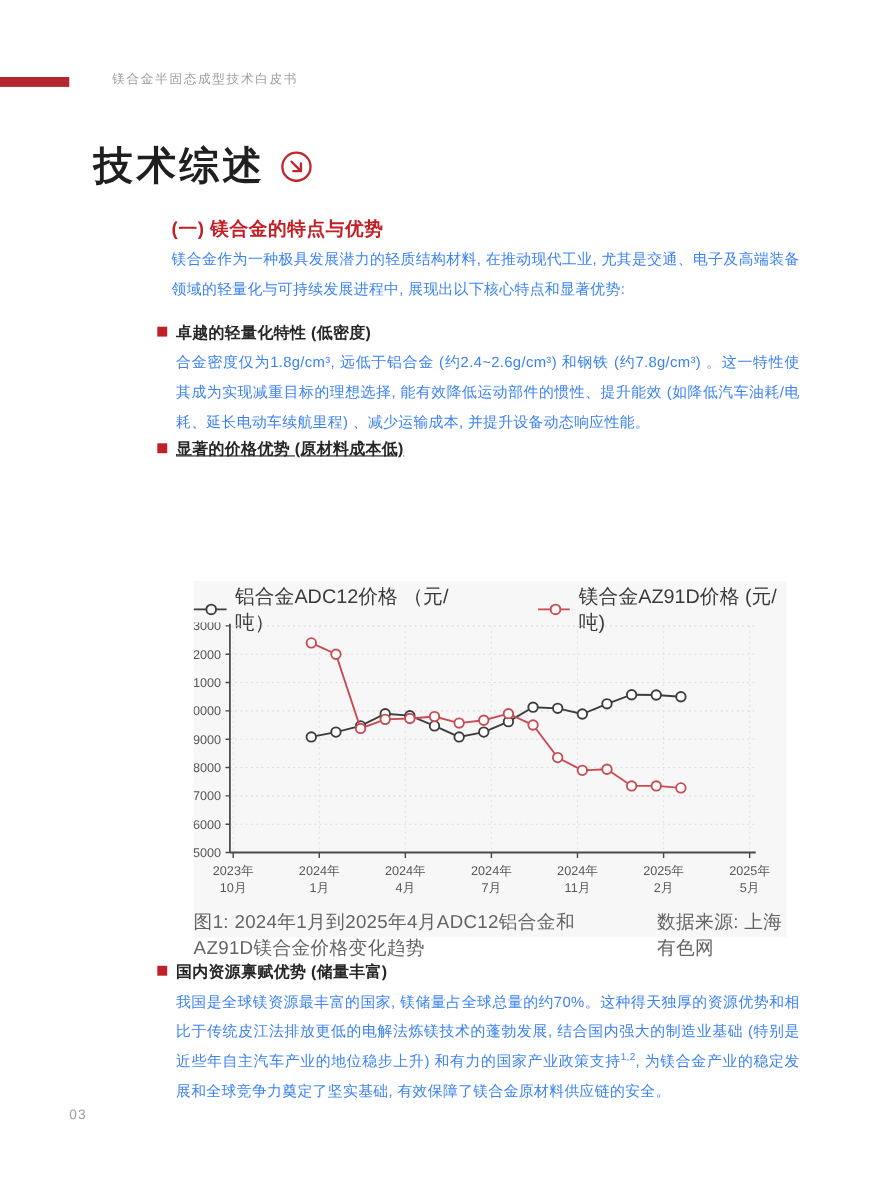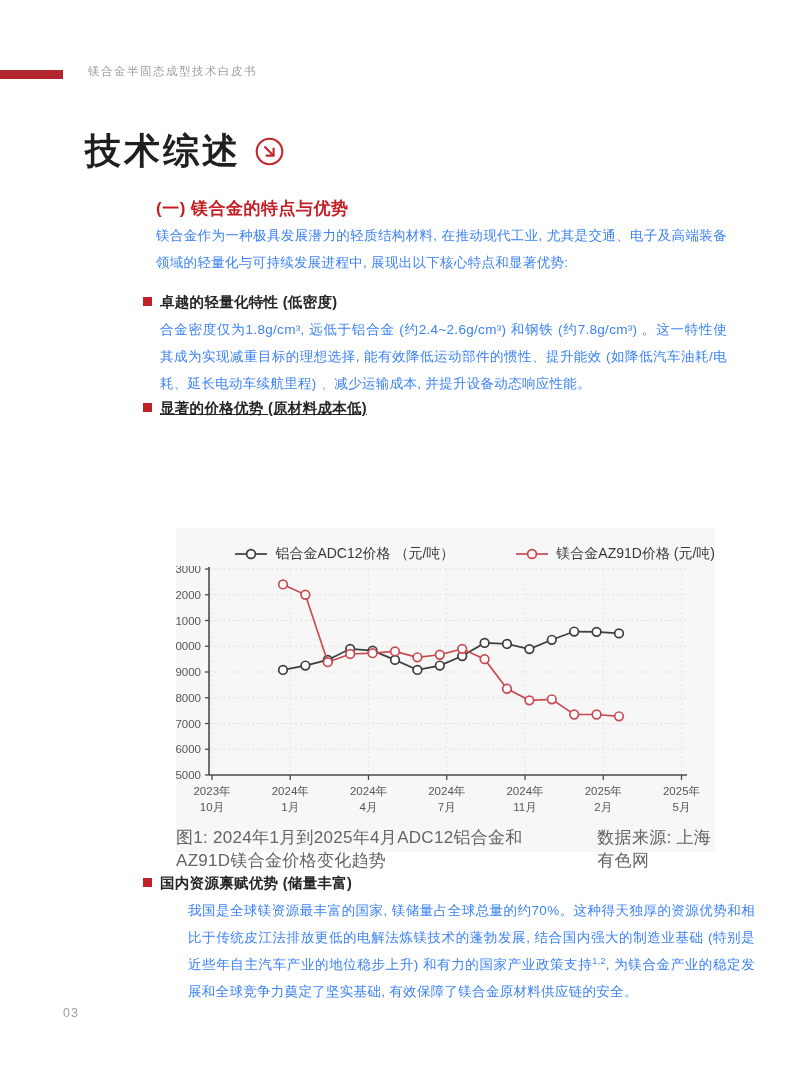--- a/index.html
+++ b/index.html
@@ -2,21 +2,21 @@
 <html><head>
 <meta charset="utf-8">
 <style>
   html,body { margin:0; padding:0; background:#fff; }
   .page {
     position:relative; width:800px; height:1078px; background:#ffffff;
     font-family:"Liberation Sans", sans-serif; overflow:hidden;
   }
   
   .red-bar { position:absolute; left:0; top:70px; width:63px; height:9px; background:#b2282e; }
-  .doc-title { position:absolute; left:88px; top:64px; font-size:11.5px; color:#9e9e9e; letter-spacing:1.5px; }
+  .doc-title { position:absolute; left:102px; top:64px; font-size:11.5px; color:#9e9e9e; letter-spacing:1.5px; }
   
   .title-row { position:absolute; left:85px; top:127px; display:flex; align-items:center; }
   .title-text { font-size:36px; font-weight:bold; color:#1f1f1f; letter-spacing:3px;text-align:center; }
   .title-icon { margin-left:14px; width:29px; height:29px; }
   
   .h2 { position:absolute; left:156px; top:197px; font-size:17px; font-weight:bold; color:#c41e25; letter-spacing:0.5px; }
   
   .para {
     position:absolute; left:156px; width:571px; margin:0;
     font-size:13.5px; line-height:27px; color:#3b82f6; text-align:justify; letter-spacing:0.3px;
@@ -24,21 +24,21 @@
   .para.indent { left:160px; width:567px; }
   .bullet {
     position:absolute; left:160px; width:567px;
     font-size:14.5px; font-weight:bold; color:#262626; letter-spacing:0.3px;
   }
   .bullet .sq { position:absolute; left:-17px; top:4px; width:9px; height:9px; background:#bf2127; }
   sup { font-size:9px; line-height:0; }
   
   .chart-card { position:absolute; left:176px; top:528px; width:539px; height:324px; background:#f7f7f8; }
   .legend { display:flex; justify-content:flex-end; align-items:center; gap:62px; padding-top:14px; height:24px;
-            font-size:14px; color:#3a3a3a; }
+            font-size:18px; color:#3a3a3a; }
   .legend-item { display:flex; align-items:center; gap:8px; }
   .legend-item svg { display:block; }
   .fig-caption { margin-top:4px; display:flex; justify-content:center; gap:26px;
                  font-size:17px; color:#646464; letter-spacing:0.3px; }
   
   .page-num { position:absolute; left:63px; top:1006px; font-size:12.5px; color:#9e9e9e; letter-spacing:1px; }
 </style>
 </head>
 <body>
 
@@ -176,16 +176,16 @@
     <div class="fig-caption">
       <span>图1: 2024年1月到2025年4月ADC12铝合金和AZ91D镁合金价格变化趋势</span>
       <span>数据来源: 上海有色网</span>
     </div>
   </div>
 
   <div class="bullet" style="top:874px;">
     <span class="sq"></span>
     <span>国内资源禀赋优势 (储量丰富)</span>
   </div>
-  <p class="para indent" style="top:897px;margin-left:28px;"><span>我国是全球镁资源最丰富的国家, 镁储量占全球总量的约70%。这种得天独厚的资源优势和相比于传统皮江法排放更低的电解法炼镁技术的蓬勃发展, 结合国内强大的制造业基础 (特别是近些年自主汽车产业的地位稳步上升) 和有力的国家产业政策支持</span><sup>1,2</sup><span>, 为镁合金产业的稳定发展和全球竞争力奠定了坚实基础, 有效保障了镁合金原材料供应链的安全。</span></p>
+  <p class="para indent" style="top:897px;"><span>我国是全球镁资源最丰富的国家, 镁储量占全球总量的约70%。这种得天独厚的资源优势和相比于传统皮江法排放更低的电解法炼镁技术的蓬勃发展, 结合国内强大的制造业基础 (特别是近些年自主汽车产业的地位稳步上升) 和有力的国家产业政策支持</span><sup>1,2</sup><span>, 为镁合金产业的稳定发展和全球竞争力奠定了坚实基础, 有效保障了镁合金原材料供应链的安全。</span></p>
 
   <div class="page-num">03</div>
 </div>
 
 </body></html>

